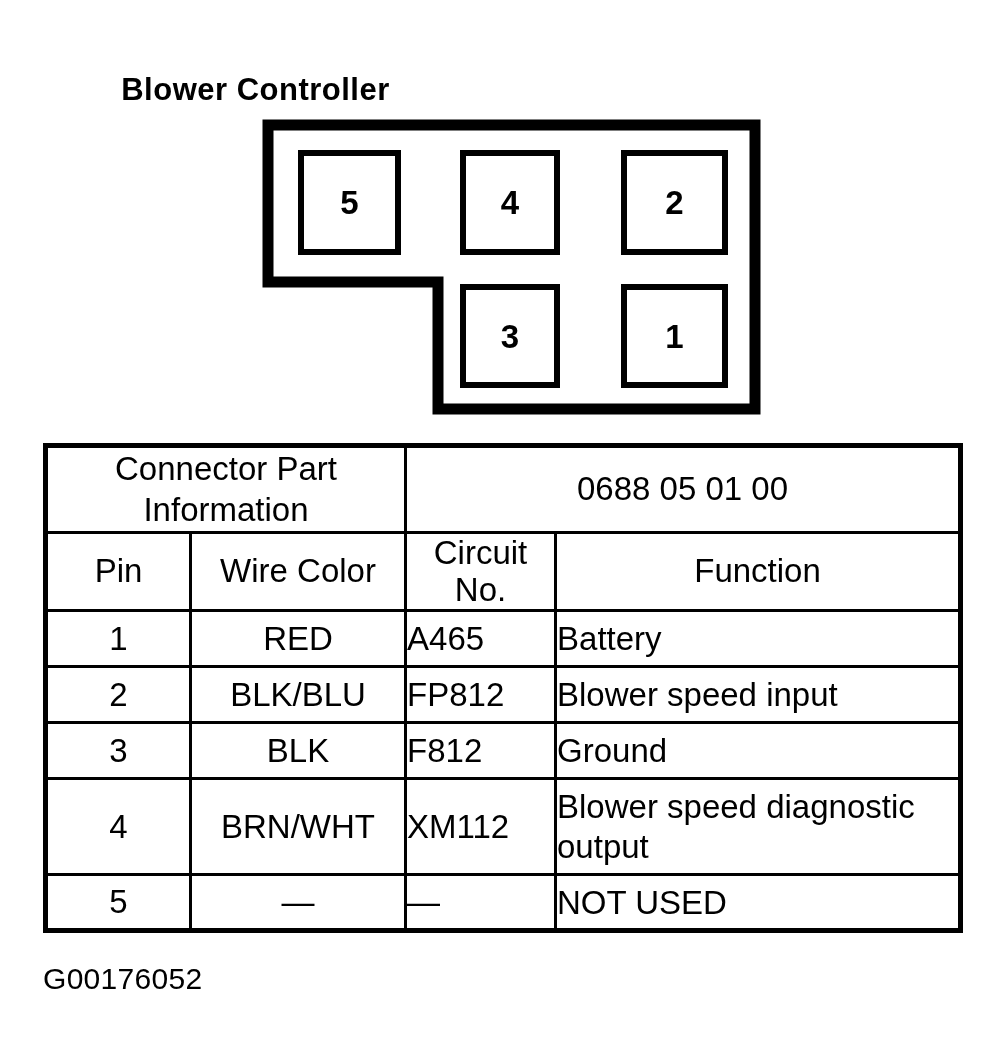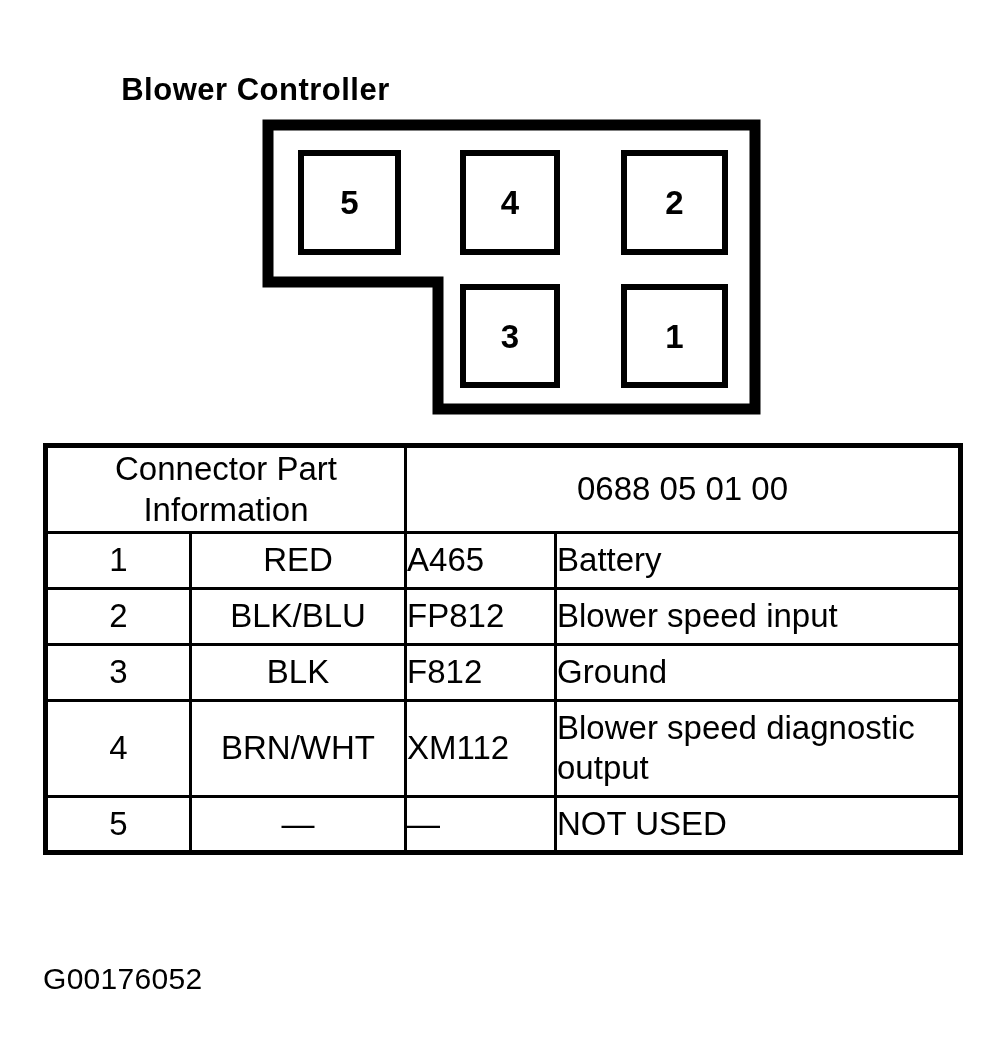--- a/index.html
+++ b/index.html
@@ -169,20 +169,29 @@
     <col style="width:215px">
     <col style="width:150px">
     <col style="width:405px">
   </colgroup>
   <tbody>
     <tr>
       <td colspan="2" class="hdr-part-label">Connector Part Information</td>
       <td colspan="2" class="hdr-part-value">0688 05 01 00</td>
     </tr>
 
+    <tr>
+      <td class="col-hdr">Pin</td>
+      <td class="col-hdr">Wire Color</td>
+      <td class="col-hdr two-line">
+        <span>Circuit</span><br>
+        <span>No.</span>
+      </td>
+      <td class="col-hdr">Function</td>
+    </tr>
 
     <tr class="row-normal">
       <td class="c-pin">1</td>
       <td class="c-wire">RED</td>
       <td class="c-circuit">A465</td>
       <td class="c-function">Battery</td>
     </tr>
 
     <tr class="row-normal">
       <td class="c-pin">2</td>

